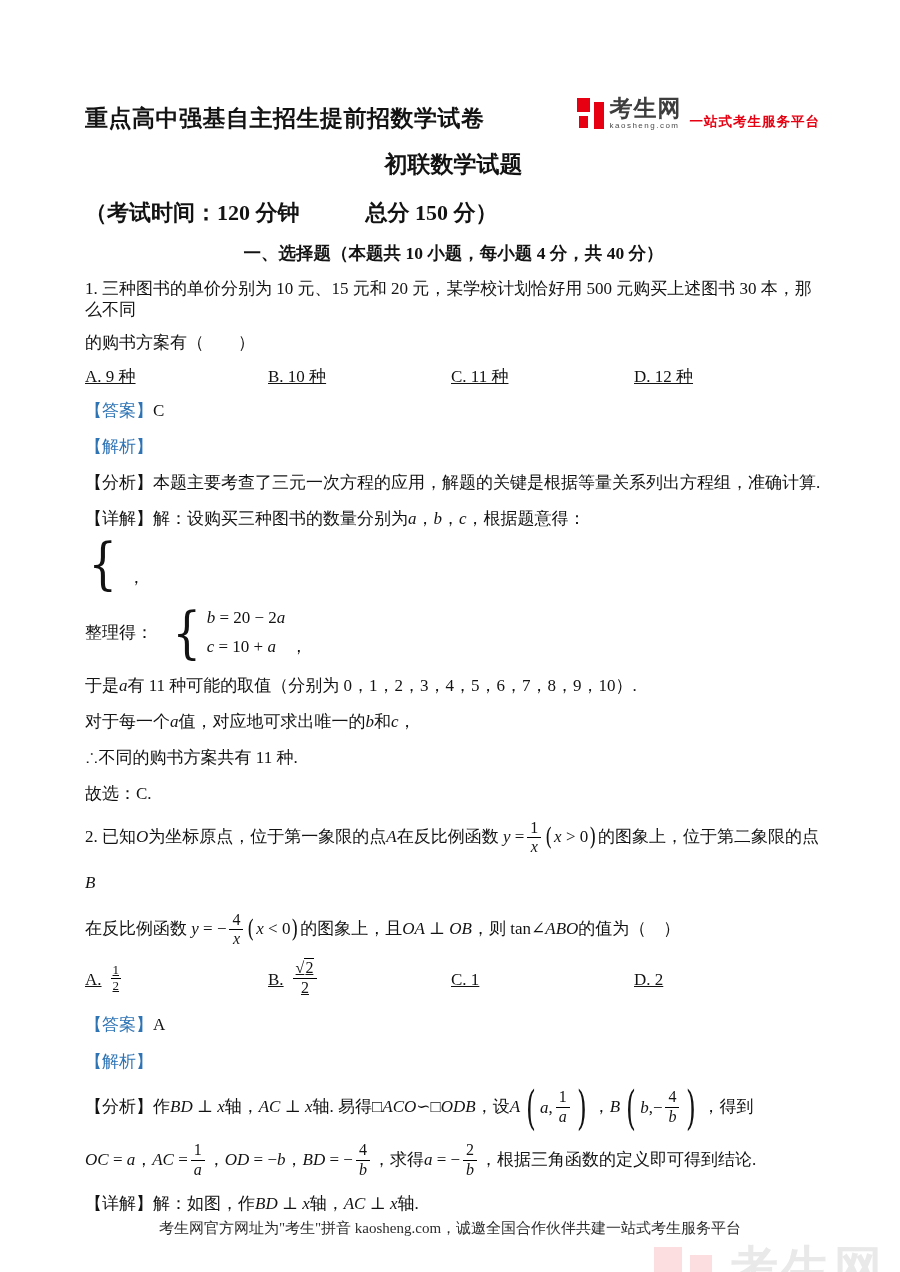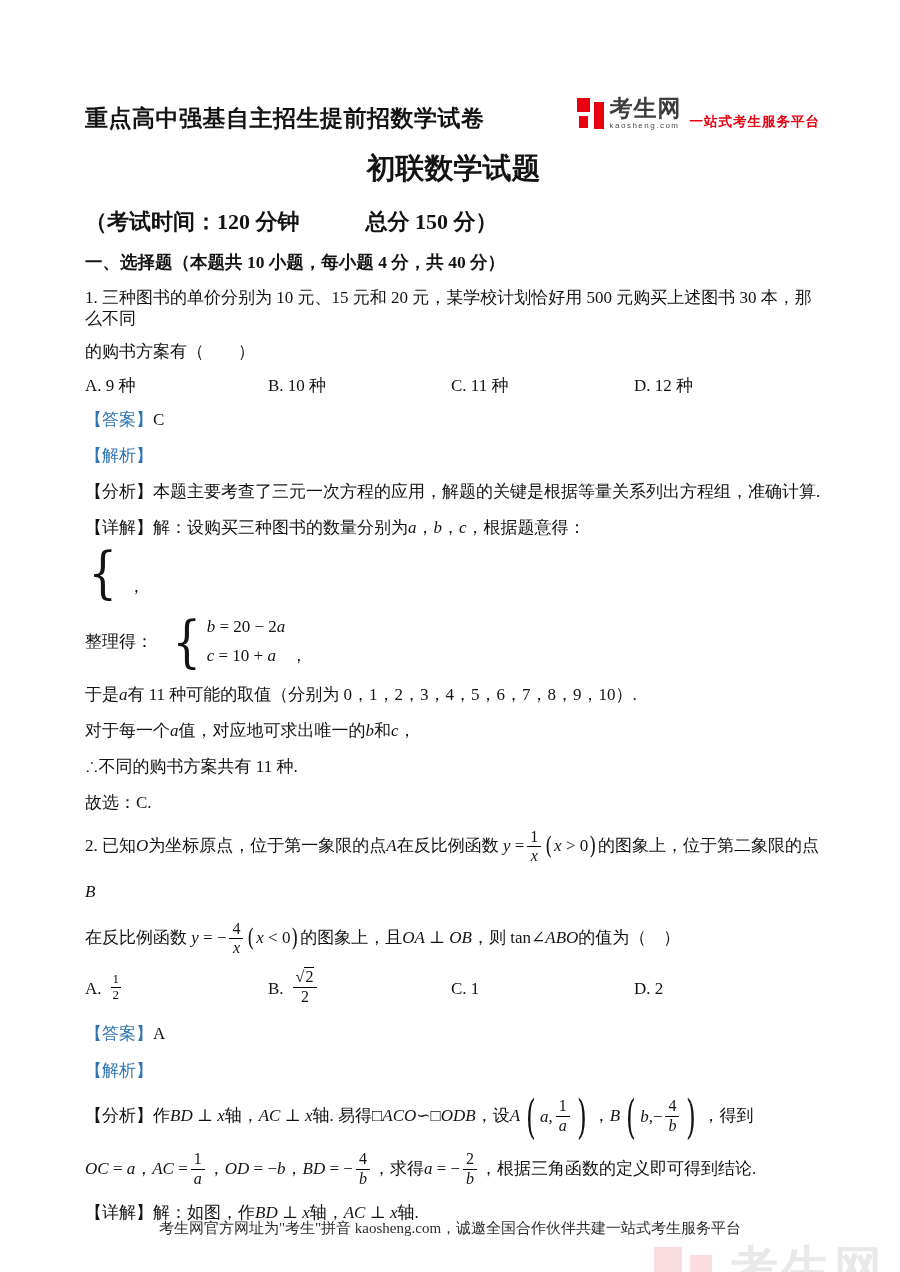--- a/index.html
+++ b/index.html
@@ -21,29 +21,29 @@
   .mark div{position:absolute;background:var(--red);}
   .mark .b1{left:0;top:1px;width:13px;height:14px;}
   .mark .b2{left:17px;top:5px;width:10px;height:27px;}
   .mark .b3{left:2px;top:19px;width:9px;height:12px;}
   .brand-txt{margin-left:5px;line-height:1;}
   .brand-name{font-family:"Liberation Sans","DejaVu Sans",sans-serif;font-weight:bold;font-size:23px;color:#3d3d3d;letter-spacing:1px;}
   .brand-domain{font-family:"Liberation Sans","DejaVu Sans",sans-serif;font-size:8px;color:#4a4a4a;letter-spacing:1.5px;margin-top:2px;}
   .tagline{font-family:"Liberation Sans","DejaVu Sans",sans-serif;color:var(--red);font-size:13.5px;font-weight:bold;margin:16px 0 0 8px;letter-spacing:1px;}
   
   .title{margin:0;padding-top:62px;text-align:left;font-size:23px;font-weight:bold;letter-spacing:.5px;}
-  .subtitle{margin:15px 0 0;text-align:center;font-size:29px;font-weight:bold;}
+  .subtitle{margin:15px 0 0;text-align:center;font-size:23px;font-weight:bold;}
   .meta{margin:18px 0 0;text-align:left;font-size:22px;font-weight:bold;}
-  .sec{margin:13px 0 0;font-size:17.5px;font-weight:bold;}
+  .sec{margin:13px 0 0;font-size:17.5px;font-weight:bold;text-align:center;}
   
   .para{margin:13px 0 0;line-height:21px;}
   .line{display:block;margin-top:12px;}
   .line:first-child{margin-top:0;}
   .opts{display:flex;align-items:center;margin:13px 0 0;line-height:21px;}
-  .opt{width:183px;display:inline-flex;align-items:center;gap:6px;}
+  .opt{width:183px;display:inline-flex;align-items:center;gap:6px;text-decoration:underline;}
   .opt:last-child{width:auto;}
   .tag-blue{color:var(--blue);}
   .m i{font-style:italic;}
   
   .frac{display:inline-flex;flex-direction:column;text-align:center;vertical-align:middle;line-height:1.15;margin:0 3px;position:relative;top:-1px;}
   .frac .fn{border-bottom:1.3px solid #000;padding:0 3px;font-size:16px;}
   .frac .fd{padding:0 3px;font-size:16px;}
   .frac.tiny .fn,.frac.tiny .fd{font-size:13px;padding:0 2px;}
   .rad{border-top:1.2px solid #000;padding:0 1px;}
   

